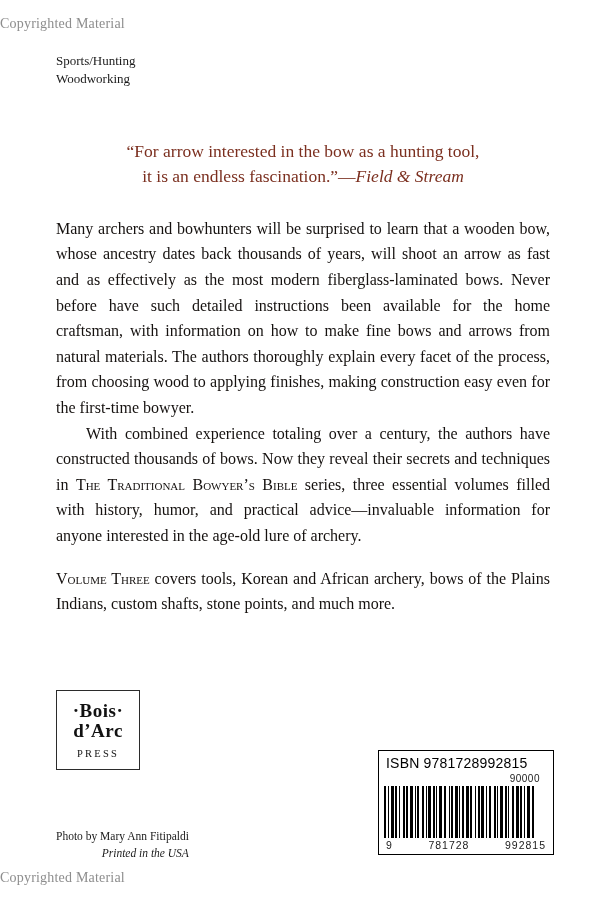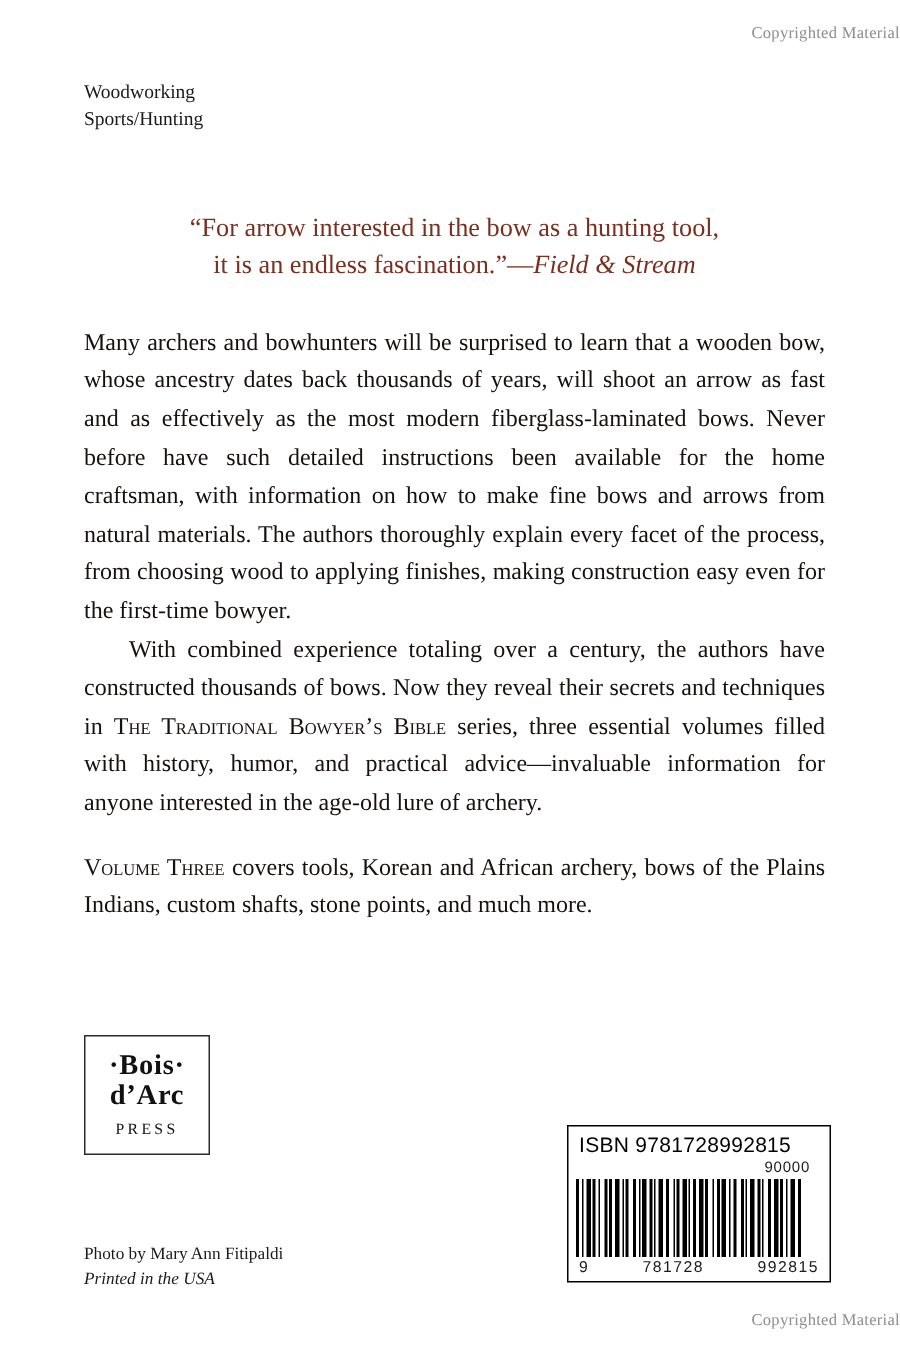--- a/index.html
+++ b/index.html
@@ -13,23 +13,23 @@
     font-family: "Liberation Serif", serif;
     color: #1a1a1a;
     position: relative;
     overflow: hidden;
   }
 
   .watermark {
     position: absolute;
     left: 0;
     width: 100%;
-    text-align: right;
-    font-family: "Liberation Serif", serif;
-    font-size: 11px;
+    text-align: left;
+    font-family: "Liberation Serif", serif;
+    font-size: 14px;
     color: #8d8d8d;
     letter-spacing: 0.2px;
   }
   .watermark.top { top: 16px; }
   .watermark.bottom { bottom: 14px; }
 
   .page {
     position: absolute;
     left: 0; top: 0;
     width: 600px;
@@ -118,21 +118,21 @@
   }
   .credits {
     position: absolute;
     left: 56px;
     top: 828px;
     font-family: "Liberation Serif", serif;
     font-size: 11.5px;
     line-height: 1.45;
     color: #1a1a1a;
   }
-  .credits .italic { font-style: italic; }
+  .credits .italic { font-style: italic; text-align: right; }
 
   .barcode-block {
     position: absolute;
     left: 378px;
     top: 750px;
     width: 176px;
     background: #ffffff;
     border: 1px solid #000;
     box-sizing: border-box;
     padding: 4px 5px 3px 5px;
@@ -177,22 +177,22 @@
 </style>
 </head>
 <body>
 
 <div class="watermark top">Copyrighted Material</div>
 <div class="watermark bottom">Copyrighted Material</div>
 
 <div class="page">
 
   <div class="categories">
+    <div>Sports/Hunting</div>
     <div>Woodworking</div>
-    <div>Sports/Hunting</div>
   </div>
 
   <div class="pullquote">
     <div class="line1">“For arrow interested in the bow as a hunting tool,</div>
     <div class="line2"><span>it is an endless fascination.”—</span><span class="src">Field &amp; Stream</span></div>
   </div>
 
   <div class="body-copy">
     <p>Many archers and bowhunters will be surprised to learn that a wooden bow, whose ancestry dates back thousands of years, will shoot an arrow as fast and as effectively as the most modern fiberglass-laminated bows. Never before have such detailed instructions been available for the home craftsman, with information on how to make fine bows and arrows from natural materials. The authors thoroughly explain every facet of the process, from choosing wood to applying finishes, making construction easy even for the first-time bowyer.</p>
     <p class="indent"><span>With combined experience totaling over a century, the authors have constructed  thousands of bows. Now they reveal their secrets and techniques in </span><span class="sc">The Traditional Bowyer’s Bible</span><span> series, three essential volumes filled with history, humor, and practical advice—invaluable information for anyone interested in the age-old lure of archery.</span></p>

